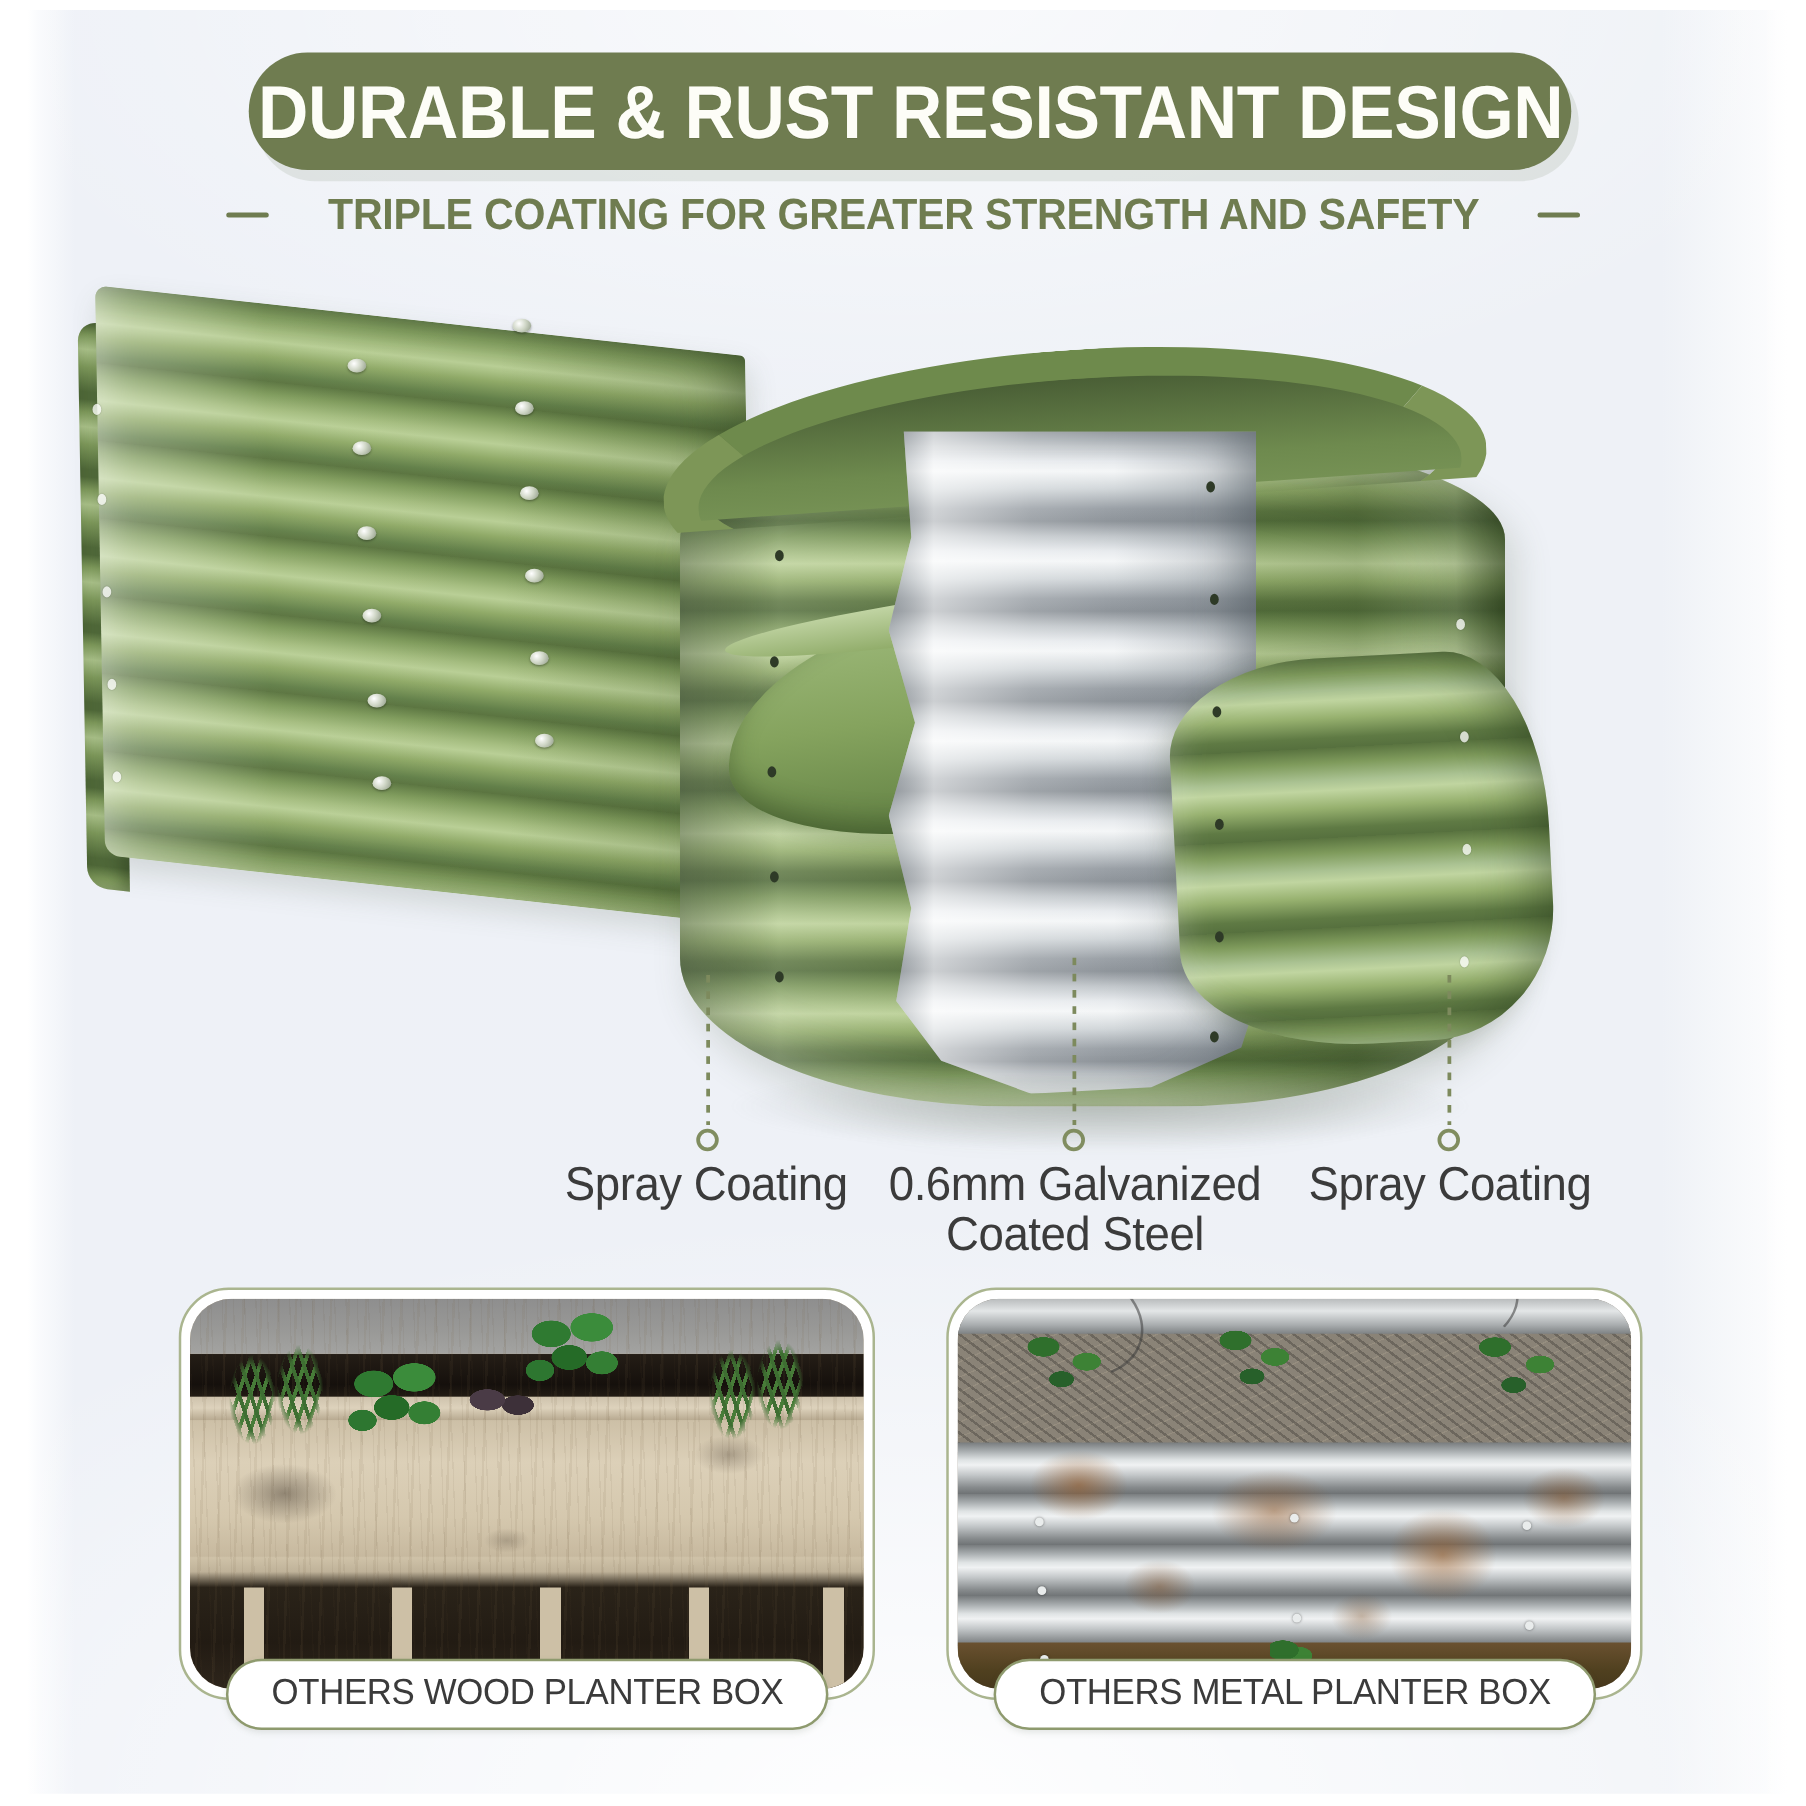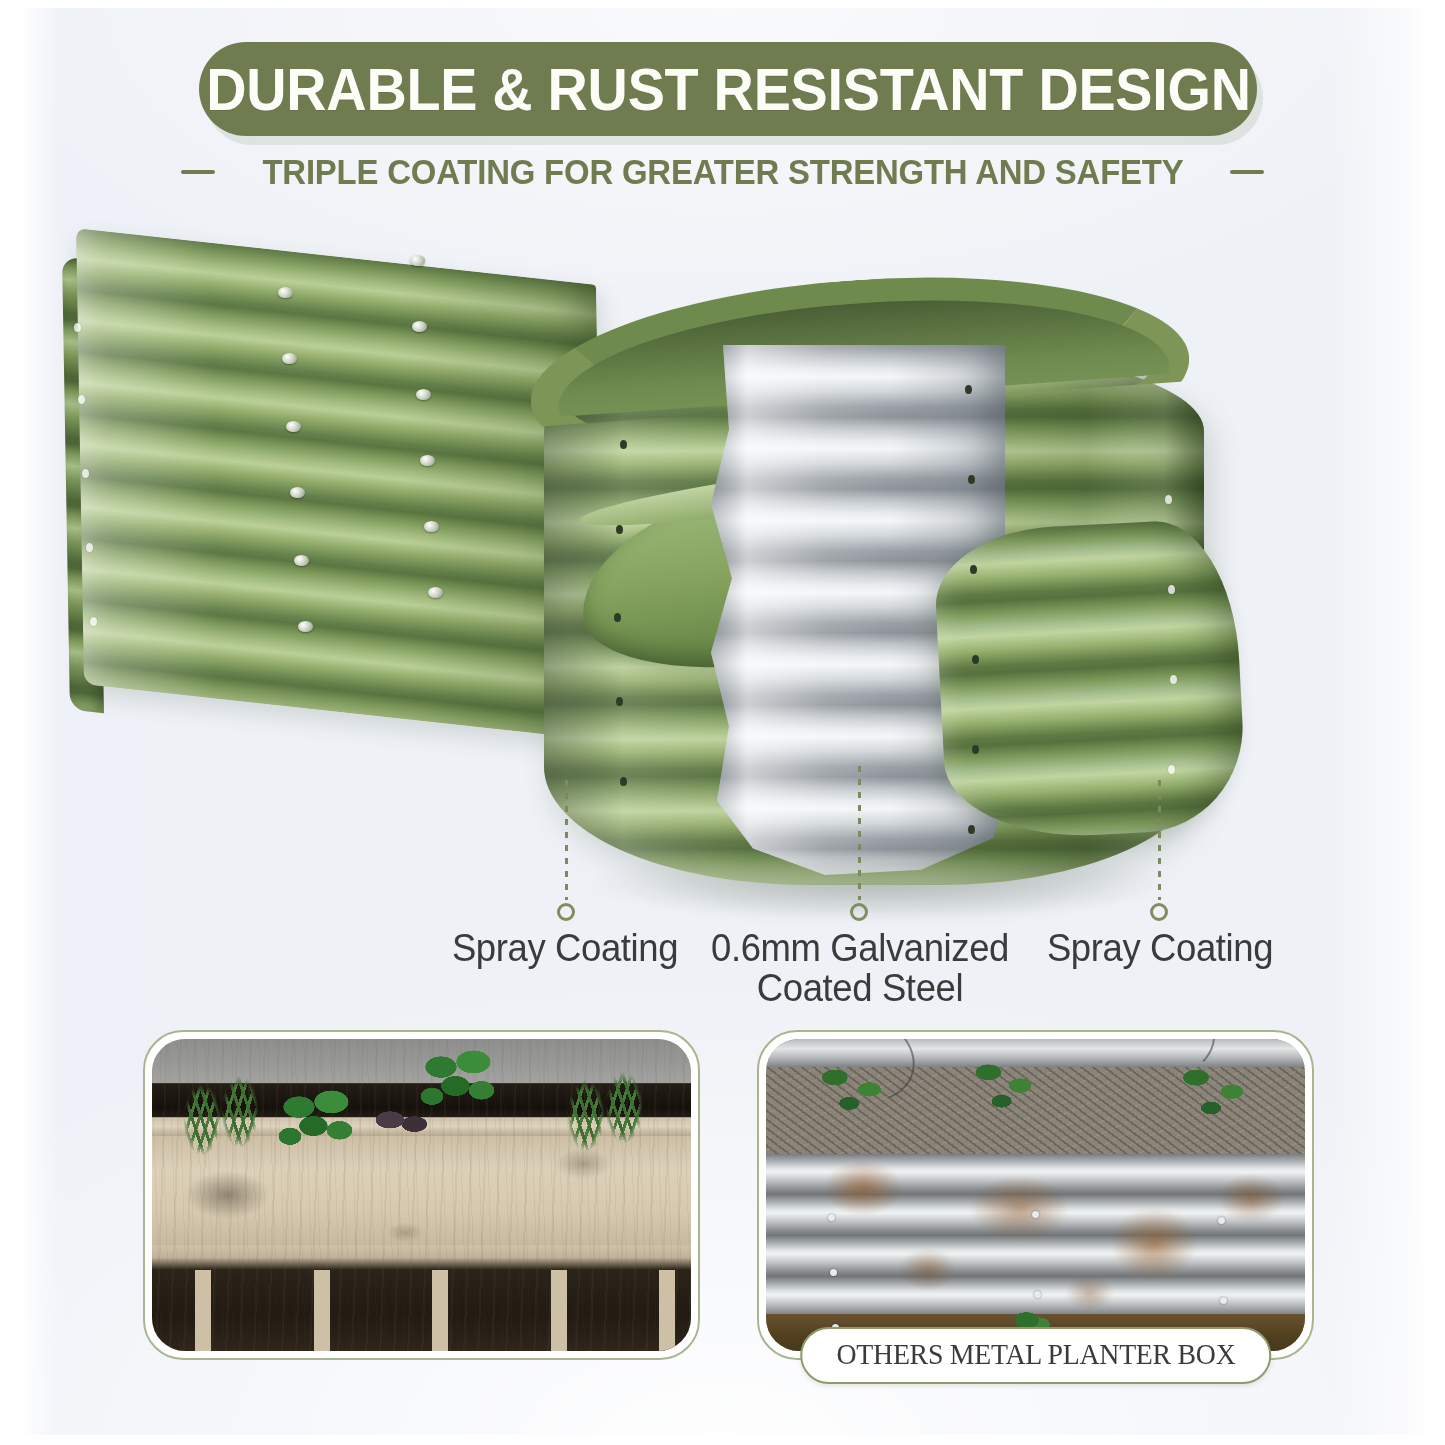--- a/index.html
+++ b/index.html
@@ -469,23 +469,26 @@
     <div class="ph-wood-posts"></div>
 
     <div class="herb rosemary" style="left:24px;  top:30px;"></div>
     <div class="herb rosemary" style="left:62px;  top:22px;"></div>
     <div class="herb basil" style="left:120px; top:44px;"></div>
     <div class="herb basil" style="left:262px; top:4px;"></div>
     <div class="herb purple-leaf" style="left:212px; top:62px;"></div>
     <div class="herb rosemary" style="left:408px; top:26px;"></div>
     <div class="herb rosemary" style="left:446px; top:18px;"></div>
   </div>
+  <div class="card-pill">
+    <span>OTHERS WOOD PLANTER BOX</span>
+  </div>
 </div>
 
-<div class="card" style="left:757px; top:1030px;font-family:Liberation Serif, serif;">
+<div class="card" style="left:757px; top:1030px;">
   <div class="card-photo">
     <div class="ph-metal">
       <div class="mt-soil"></div>
       <div class="mt-soil-tex"></div>
       <div class="mt-rail"></div>
       <div class="mt-body"></div>
       <div class="mt-rust"></div>
       <div class="mt-ground"></div>
 
       <div class="mt-rivet" style="left:62px;  top:175px;"></div>

